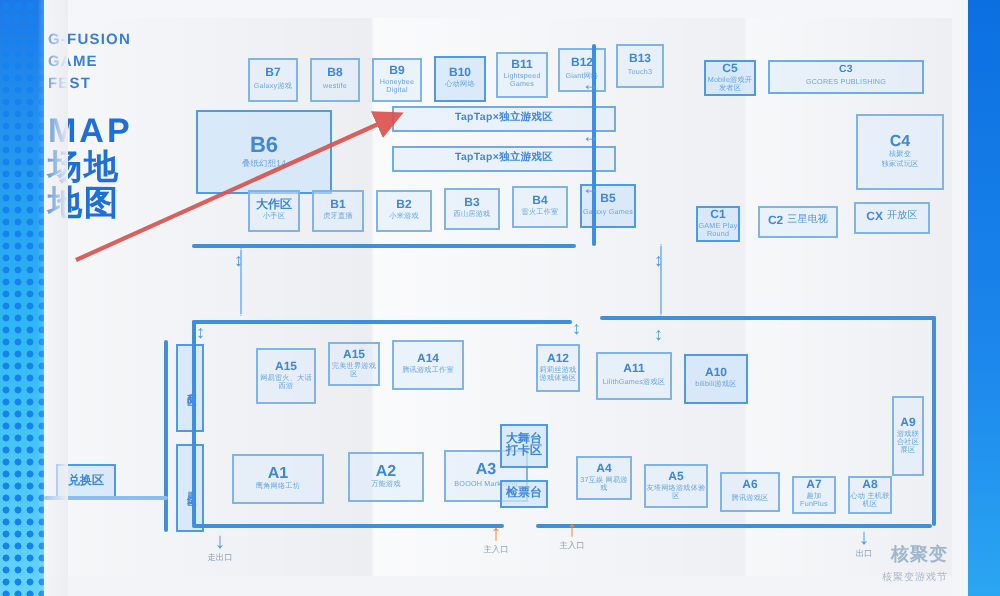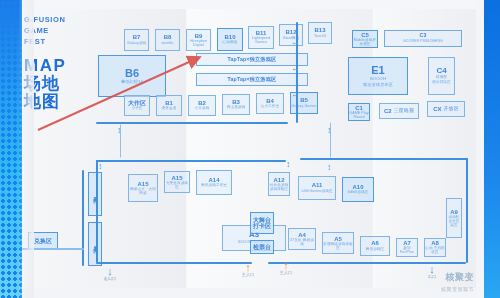--- a/index.html
+++ b/index.html
@@ -173,27 +173,22 @@
 
   <div class="booth strong" style="left:352px;top:30px;width:26px;height:18px;">
     <span class="code">C5</span>
     <span class="sub">Mobile游戏开发者区</span>
   </div>
   <div class="booth band" style="left:384px;top:30px;width:78px;height:17px;">
     <span class="code">C3</span>
     <span class="sub">GCORES PUBLISHING</span>
   </div>
 
-  <div class="booth big strong" style="left:348px;top:57px;width:60px;height:38px;">
-    <span class="code">E1</span>
-    <span class="sub">BOOOH</span>
-    <span class="sub">零度游戏发布区</span>
-  </div>
-
-  <div class="booth lg" style="left:428px;top:57px;width:27px;height:38px;">
+
+  <div class="booth lg" style="left:428px;top:57px;width:44px;height:38px;">
     <span class="code">C4</span>
     <span class="sub">核聚变</span>
     <span class="sub">独家试玩区</span>
   </div>
 
   <div class="booth strong" style="left:348px;top:103px;width:22px;height:18px;">
     <span class="code">C1</span>
     <span class="sub">GAME Play Round</span>
   </div>
   <div class="booth rowlbl" style="left:379px;top:103px;width:40px;height:16px;">
@@ -224,21 +219,29 @@
   <div class="booth" style="left:298px;top:176px;width:38px;height:24px;">
     <span class="code">A11</span>
     <span class="sub">LilithGames游戏区</span>
   </div>
   <div class="booth strong" style="left:342px;top:177px;width:32px;height:25px;">
     <span class="code">A10</span>
     <span class="sub">bilibili游戏区</span>
   </div>
 
 
-  <div class="booth lg" style="left:222px;top:225px;width:64px;height:26px;">
+  <div class="booth lg" style="left:116px;top:227px;width:46px;height:25px;">
+    <span class="code">A1</span>
+    <span class="sub">鹰角网络工坊</span>
+  </div>
+  <div class="booth lg" style="left:174px;top:226px;width:38px;height:25px;">
+    <span class="code">A2</span>
+    <span class="sub">万能游戏</span>
+  </div>
+  <div class="booth lg" style="left:222px;top:225px;width:42px;height:26px;">
     <span class="code">A3</span>
     <span class="sub">BOOOH Marketing</span>
   </div>
   <div class="booth" style="left:288px;top:228px;width:28px;height:22px;">
     <span class="code">A4</span>
     <span class="sub">37互娱 网易游戏</span>
   </div>
   <div class="booth" style="left:322px;top:232px;width:32px;height:22px;">
     <span class="code">A5</span>
     <span class="sub">友塔网络游戏体验区</span>

